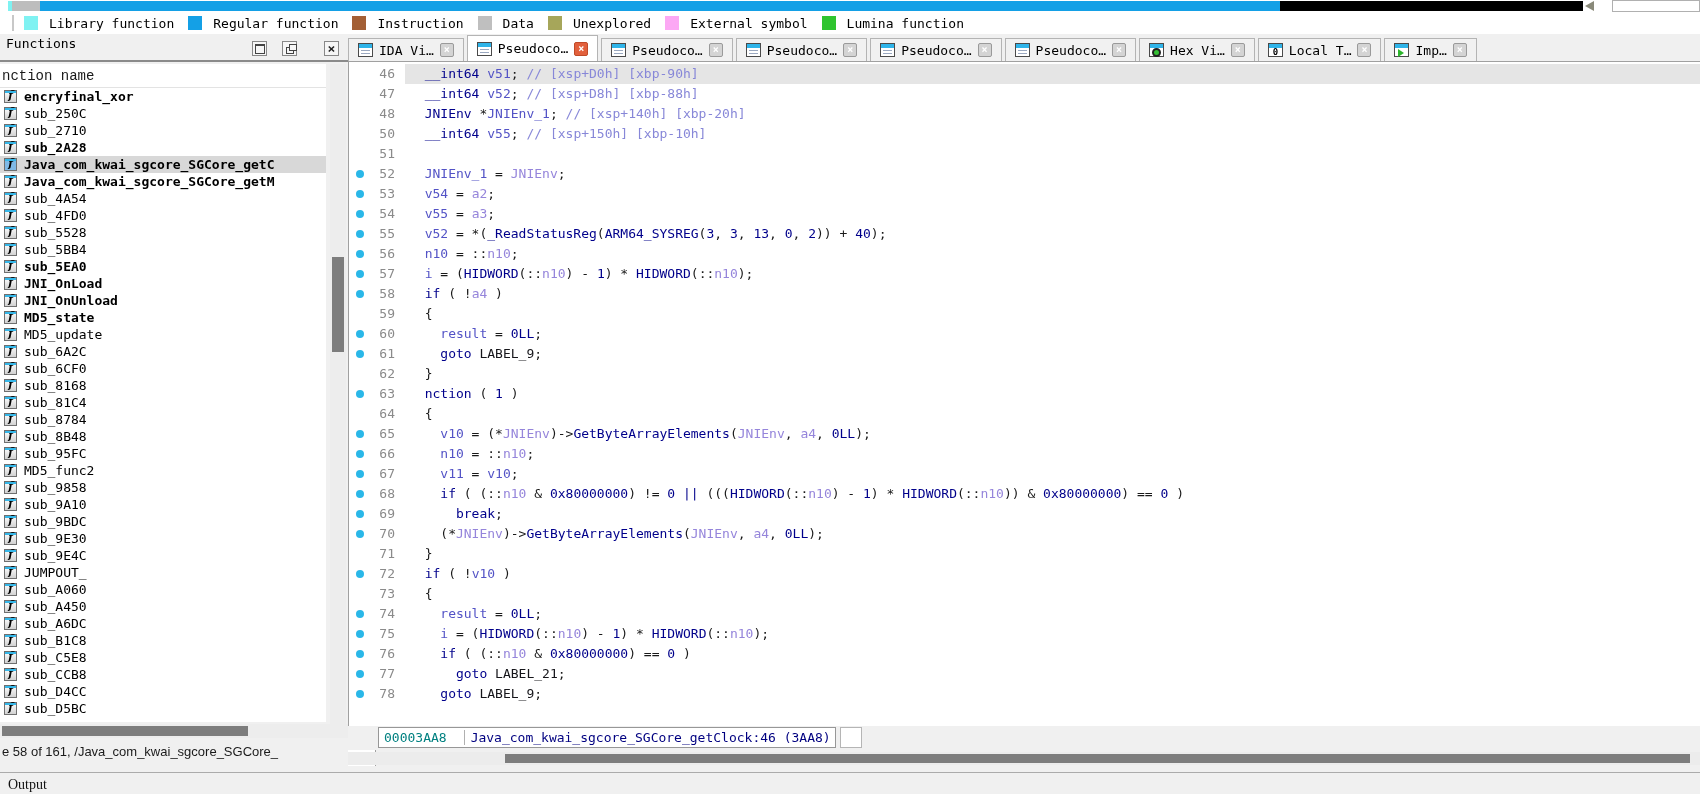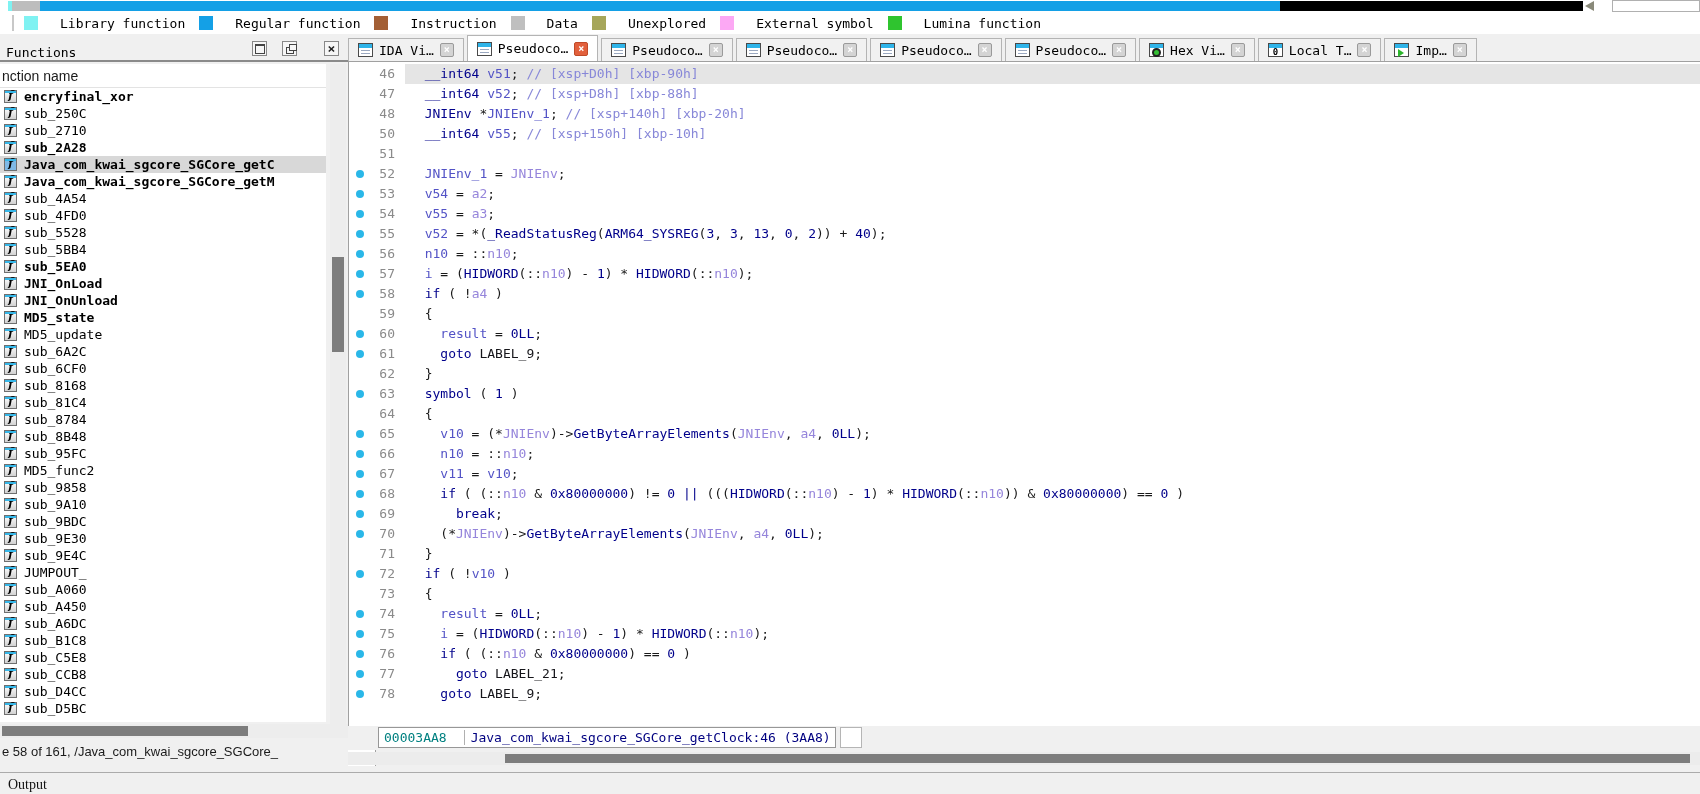--- a/index.html
+++ b/index.html
@@ -17,40 +17,40 @@
   .navband{position:absolute;left:8px;top:1px;height:10px;display:flex}
   .navband .seg{height:10px}
   .nav-arrow{position:absolute;left:1585px;top:1px;width:0;height:0;
     border-top:5px solid transparent;border-bottom:5px solid transparent;border-right:9px solid #8a8a7a}
   .nav-spare{position:absolute;left:1612px;top:0;width:88px;height:12px;background:#fff;border:1px solid #b0b0b0}
 
   
   .legend{position:absolute;left:0;top:12px;width:1700px;height:22px;background:#fff;
           display:flex;align-items:center;gap:14px;padding-left:12px}
   .legend-sep{width:2px;height:16px;background:#c8c8c8;margin-right:-4px}
-  .legend-item{display:flex;align-items:center;gap:22px}
+  .legend-item{display:flex;align-items:center;gap:11px}
   .legend-sq{width:14px;height:14px;display:inline-block}
   .legend-label{font-size:13px;color:#000;white-space:nowrap}
 
   
   .fwin{position:absolute;left:0;top:36px;width:348px;height:734px;background:var(--chrome)}
   .ftitle{position:absolute;left:0;top:0;width:348px;height:26px;background:var(--chrome);
-          border-bottom:2px solid #8a8a8a;display:flex;align-items:flex-end;padding-left:6px}
+          border-bottom:2px solid #8a8a8a;display:flex;align-items:flex-start;padding-left:6px}
   .ftitle-label{font-size:13px;color:#000}
   .tbtn{position:absolute;top:5px;width:15px;height:15px;border:1px solid #888;background:#f6f6f6;
         display:flex;align-items:center;justify-content:center;font-size:11px;color:#333}
   .btn-restore{left:252px}
   .btn-restore::before{content:"";width:8px;height:7px;border:1px solid #444;border-top-width:2px}
   .btn-float{left:282px}
   .btn-float::before{content:"";position:absolute;left:3px;top:5px;width:6px;height:5px;border:1px solid #444}
   .btn-float::after{content:"";position:absolute;left:6px;top:2px;width:6px;height:5px;border:1px solid #444;background:#f6f6f6}
   .btn-close{left:324px;font-size:13px;font-weight:bold;color:#222}
   .fheader{position:absolute;left:0;top:28px;width:326px;height:24px;background:#fff;
            border-bottom:1px solid #e3e3e3;display:flex;align-items:center;padding-left:2px;
-           font-family:Liberation Sans, sans-serif;font-size:14px;color:#1a1a1a}
+           font-family:Liberation Mono, monospace;font-size:14px;color:#1a1a1a}
   .flist{position:absolute;left:0;top:52px;width:326px;height:634px;background:#fff;overflow:hidden}
   .frow{height:17px;display:flex;align-items:center;padding-left:4px;white-space:nowrap;overflow:hidden}
   .frow.sel{background:#d8d8d8}
   .ficon{width:13px;height:13px;margin-right:7px;flex:0 0 13px;position:relative;
          background:linear-gradient(#fefefe,#d2d2d2);border:1px solid #6f6f6f;
          font-family:"DejaVu Serif",serif;font-style:italic;font-weight:bold;
          font-size:11px;line-height:10px;text-align:center;color:#000}
   .ficon::before{content:"";position:absolute;left:0;right:0;top:0;height:2px;background:#35b7e9}
   .frow.sel .ficon{background:#7fb9e6}
   .fname{font-size:13px;color:#000}
@@ -469,21 +469,21 @@
       <div class="code-line">
         <span class="dot-cell"></span>
         <span class="lnum">62</span>
         <span class="ctext">  <span class="tk-p">}</span></span>
       </div>
       <div class="code-line">
         <span class="dot-cell">
           <span class="dot"></span>
         </span>
         <span class="lnum">63</span>
-        <span class="ctext">  <span class="tk-k">symbol</span><span class="tk-p"> ( </span><span class="tk-n">1</span><span class="tk-p"> )</span></span>
+        <span class="ctext">  <span class="tk-k">nction</span><span class="tk-p"> ( </span><span class="tk-n">1</span><span class="tk-p"> )</span></span>
       </div>
       <div class="code-line">
         <span class="dot-cell"></span>
         <span class="lnum">64</span>
         <span class="ctext">  <span class="tk-p">{</span></span>
       </div>
       <div class="code-line">
         <span class="dot-cell">
           <span class="dot"></span>
         </span>

